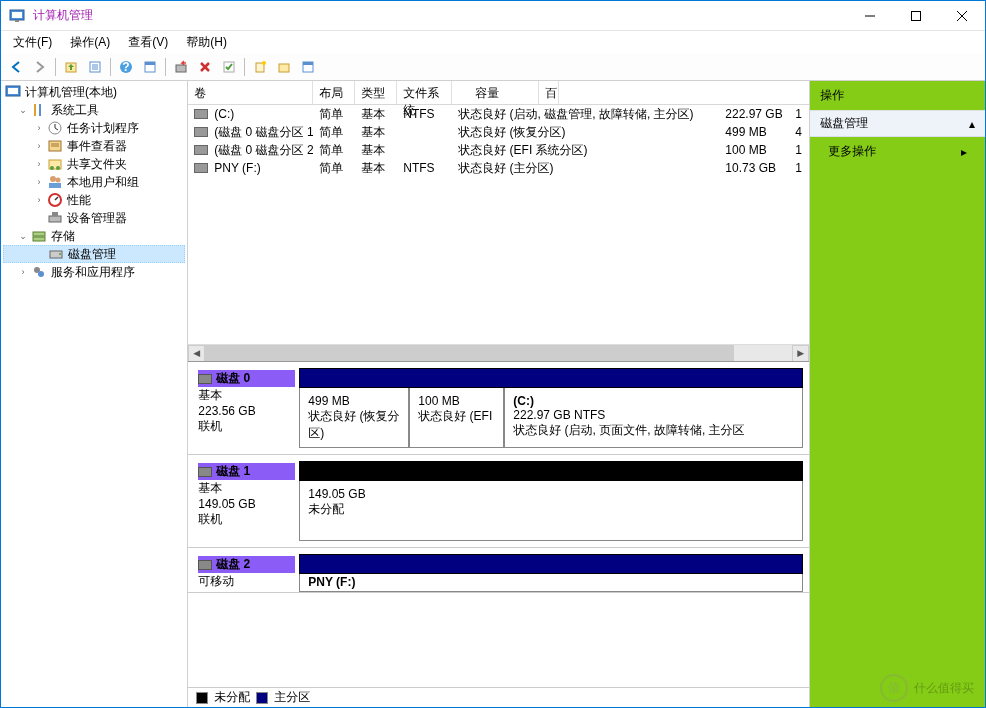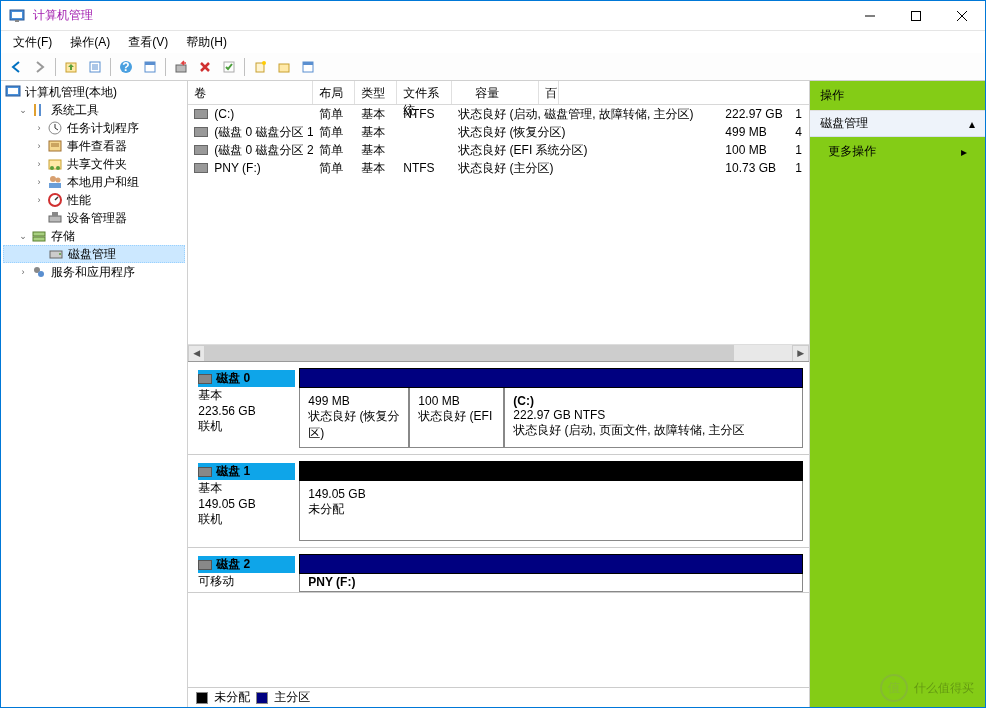--- a/index.html
+++ b/index.html
@@ -40,21 +40,21 @@
 .vol-row .disk-icon { width: 14px; height: 10px; background: #999; border: 1px solid #666; margin-right: 6px; flex-shrink: 0; }
 
 .hscroll { height: 17px; background: #f0f0f0; display: flex; align-items: center; border-top: 1px solid #ddd; }
 .hscroll .arrow { width: 17px; height: 17px; background: #e8e8e8; border: 1px solid #ccc; display: flex; align-items: center; justify-content: center; font-size: 9px; color: #555; }
 .hscroll .track { flex: 1; background: #e8e8e8; height: 17px; position: relative; }
 .hscroll .thumb { position: absolute; left: 0; width: 90%; height: 100%; background: #cdcdcd; }
 
 .disk-graphical { flex: 1; overflow: auto; border-top: 1px solid #999; }
 .disk-row { display: flex; border-bottom: 1px solid #ccc; padding: 6px; gap: 0; }
 .disk-info { width: 105px; flex-shrink: 0; padding: 2px 4px; }
-.disk-info .disk-header { display: flex; align-items: center; gap: 4px; font-weight: bold; background: #0ea5e9; }
+.disk-info .disk-header { display: flex; align-items: center; gap: 4px; font-weight: bold; background: #8b5cf6; }
 .disk-info .disk-mini-icon { width: 14px; height: 10px; background: #888; border: 1px solid #555; }
 .disk-parts { flex: 1; display: flex; flex-direction: column; }
 .disk-bar-top { height: 20px; background: #000080; border: 1px solid #000; }
 .disk-bar-top.black { background: #000; }
 .parts-row { display: flex; height: 60px; }
 .partition { border: 1px solid #888; border-top: none; padding: 6px 8px; overflow: hidden; }
 .partition .p-title { font-weight: bold; }
 
 .legend-bar { height: 20px; display: flex; align-items: center; gap: 6px; padding: 2px 8px; border-top: 1px solid #ccc; background: #fff; }
 .legend-sw { width: 12px; height: 12px; border: 1px solid #888; }

